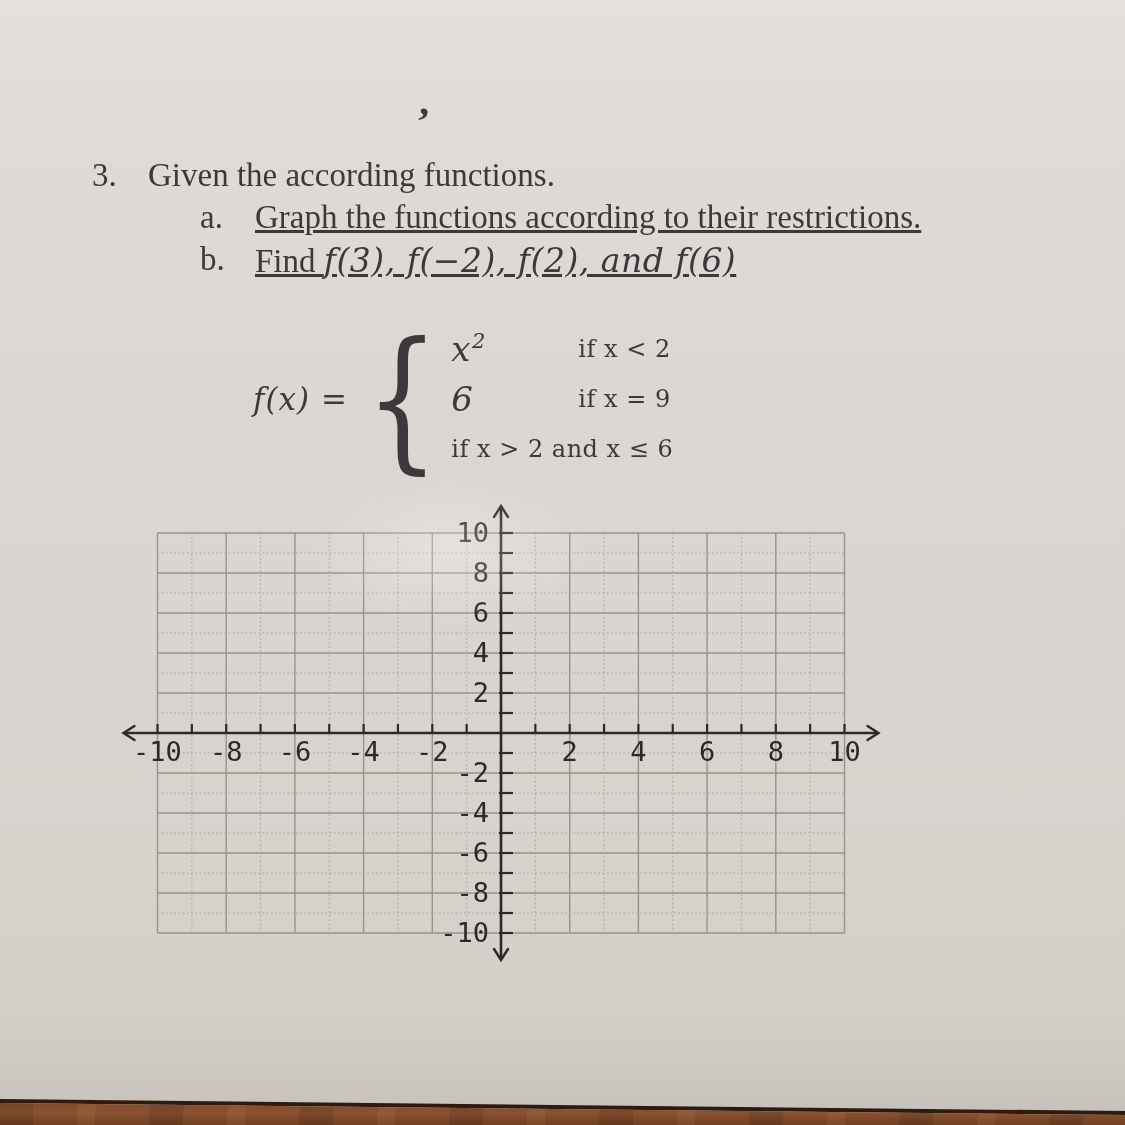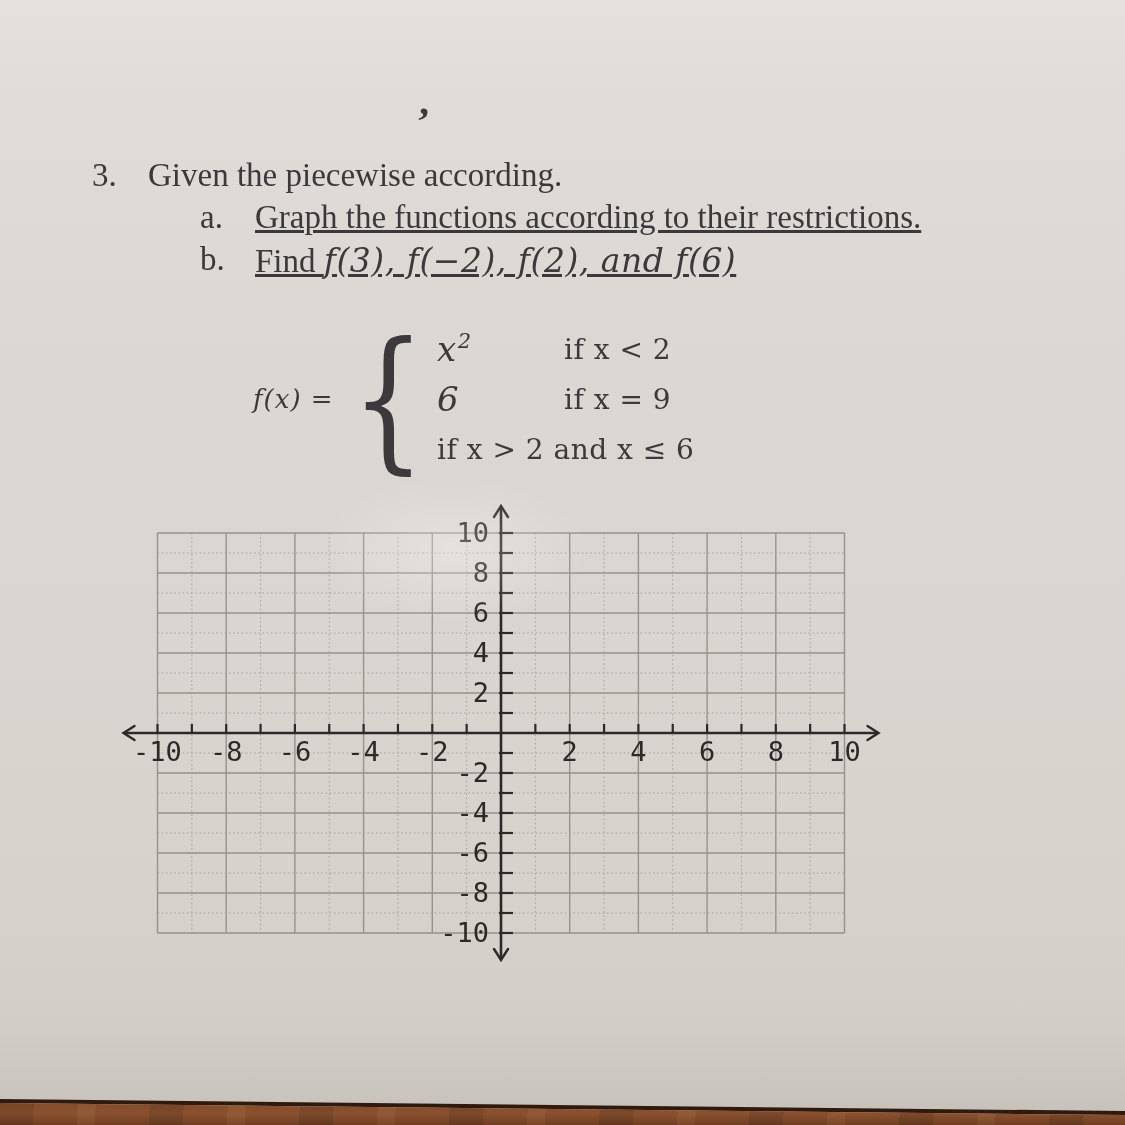--- a/index.html
+++ b/index.html
@@ -28,30 +28,30 @@
   .line .num{position:absolute;left:92px;}
   .line .title{position:absolute;left:148px;}
   .line .sublbl{position:absolute;left:200px;}
   .line .subtxt{position:absolute;left:255px;text-decoration:underline;}
   .mathtxt{font-family:"DejaVu Serif",serif;font-style:italic;letter-spacing:0.5px;}
   
   .piecewise{
     position:absolute;left:253px;top:320px;height:158px;
     display:flex;align-items:center;color:#3b393b;
   }
-  .pw-lhs{font-family:"DejaVu Serif",serif;font-style:italic;font-size:26px;margin-right:9px;letter-spacing:1px;}
+  .pw-lhs{font-family:"DejaVu Serif",serif;font-style:italic;font-size:31px;margin-right:9px;letter-spacing:1px;}
   .pw-brace{
     font-family:"DejaVu Serif",serif;font-size:142px;line-height:1;
     transform:scale(0.82,1.08);transform-origin:center;margin-right:4px;font-weight:400;
   }
   .pw-cases{display:flex;flex-direction:column;}
   .case-row{display:flex;align-items:center;height:50px;}
   .case-expr{width:127px;font-family:"DejaVu Serif",serif;font-style:italic;font-size:34px;letter-spacing:0.5px;}
   .case-sup{font-size:21px;position:relative;top:-13px;margin-left:1px;}
-  .case-cond{font-family:"DejaVu Serif",serif;font-size:28px;letter-spacing:0.5px;}
+  .case-cond{font-family:"DejaVu Serif",serif;font-size:24px;letter-spacing:0.5px;}
   
   #graph-svg{position:absolute;left:103px;top:495px;overflow:visible;}
   
   .desk{position:absolute;left:0;bottom:0;width:1125px;height:45px;}
   .desk-edge{
     position:absolute;inset:0;background:#301a0d;
     clip-path:polygon(0 42%,100% 69%,100% 78%,0 51%);
   }
   .desk-wood{
     position:absolute;inset:0;
@@ -64,21 +64,21 @@
 </head>
 <body>
 
 <div class="photo">
   <div class="paper">
 
     <span class="stray-mark">’</span>
 
     <div class="line" style="top:157px">
       <span class="num">3.</span>
-      <span class="title">Given the piecewise according.</span>
+      <span class="title">Given the according functions.</span>
     </div>
 
     <div class="line" style="top:199px">
       <span class="sublbl">a.</span>
       <span class="subtxt">Graph the functions according to their restrictions.</span>
     </div>
 
     <div class="line" style="top:241px">
       <span class="sublbl">b.</span>
       <span class="subtxt"><span>Find </span><span class="mathtxt">f(3), f(−2), f(2), and f(6)</span></span>

